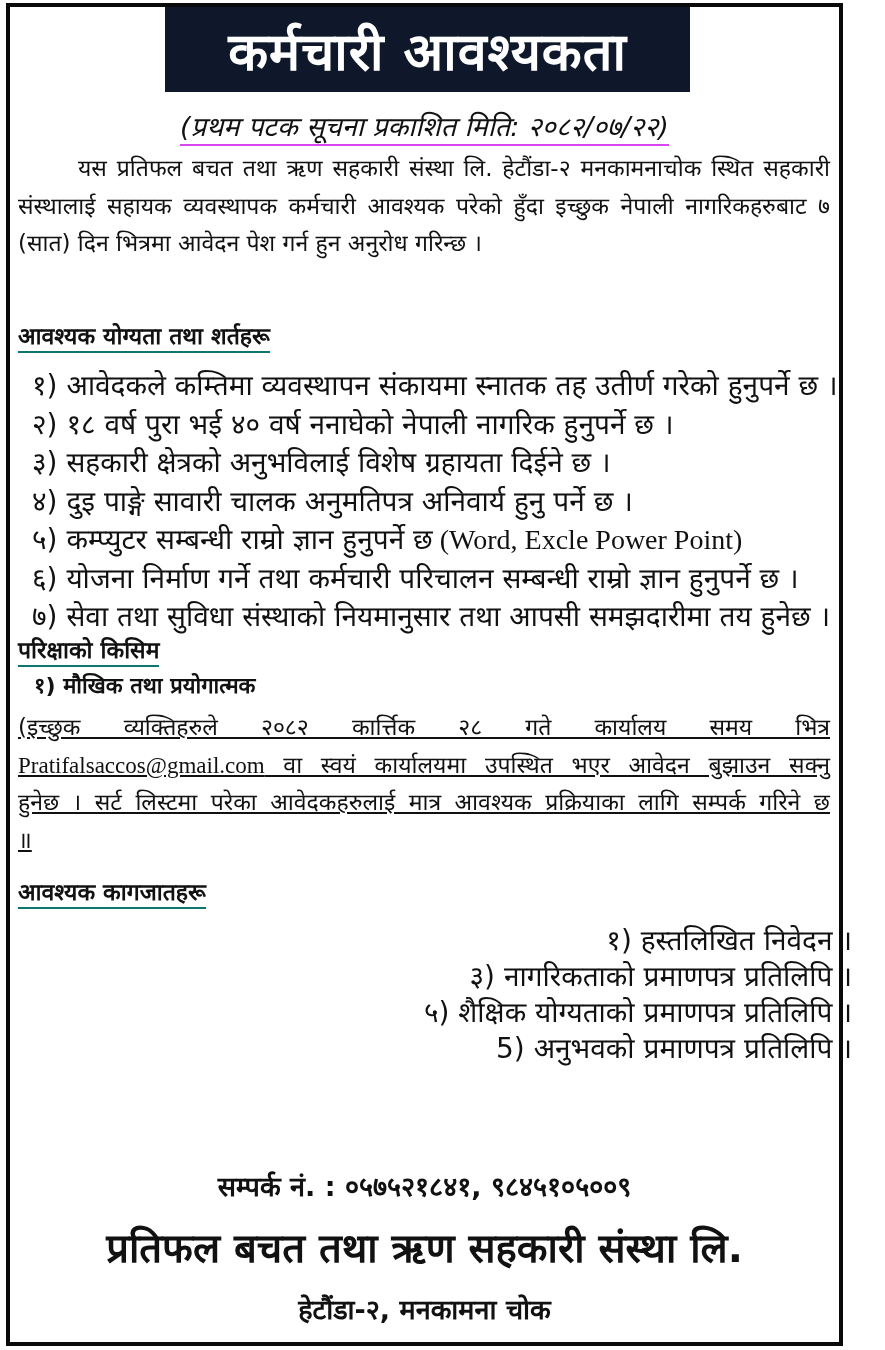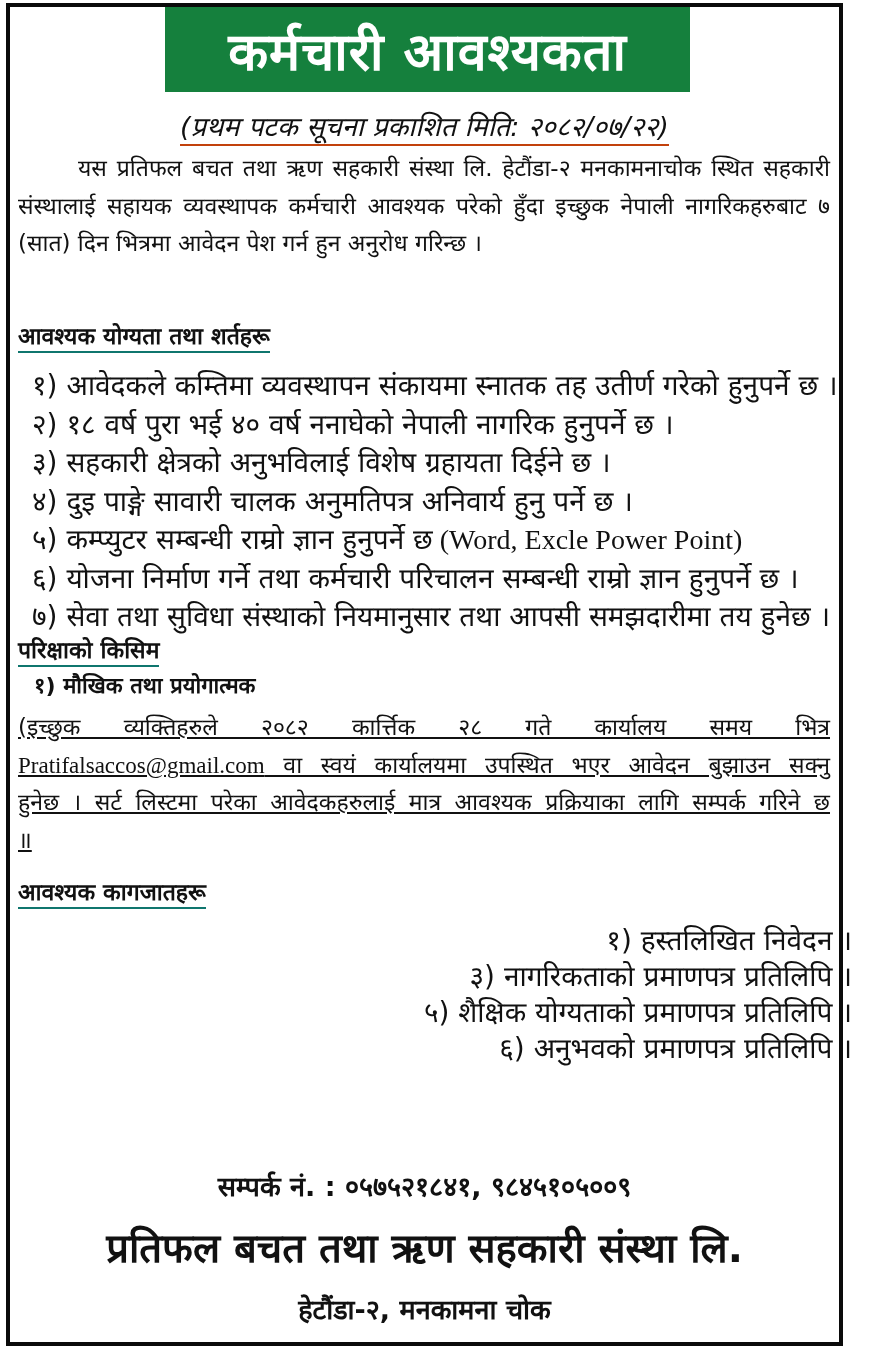--- a/index.html
+++ b/index.html
@@ -10,31 +10,31 @@
     }
     .frame {
       position: absolute; left: 6px; top: 3px;
       width: 829px; height: 1335px;
       border: 4px solid #0a0a0a;
       box-sizing: content-box;
     }
     .title-bar {
       position: absolute; left: 155px; top: 0px;
       width: 525px; height: 85px;
-      background: #15803d; color: #ffffff;
+      background: #0f172a; color: #ffffff;
       display: flex; align-items: center; justify-content: center;
       font-weight: bold; font-size: 52px; letter-spacing: 1px;
     }
     .subtitle {
       position: absolute; left: 0; right: 0; top: 100px;
       text-align: center;
       font-size: 27px; font-style: italic;
     }
     .subtitle span {
-      border-bottom: 2px solid #c2410c; padding-bottom: 2px;
+      border-bottom: 2px solid #d946ef; padding-bottom: 2px;
     }
     .para {
       position: absolute; left: 8px; width: 812px;
       font-size: 23px; line-height: 37.5px;
       text-align: justify; text-align-last: left;
     }
     .intro { top: 143px; text-indent: 60px; }
     .heading {
       position: absolute; left: 8px;
       font-size: 23px; font-weight: bold;
@@ -102,20 +102,20 @@
     <span>(इच्छुक व्यक्तिहरुले २०८२ कार्त्तिक २८ गते कार्यालय समय भित्र</span>
     <span class="latin">Pratifalsaccos@gmail.com</span><span> वा स्वयं कार्यालयमा उपस्थित भएर आवेदन बुझाउन सक्नु हुनेछ । सर्ट लिस्टमा परेका आवेदकहरुलाई मात्र आवश्यक प्रक्रियाका लागि सम्पर्क गरिने छ ॥</span>
   </p>
 
   <div class="heading" style="top:870px;">आवश्यक कागजातहरू</div>
 
   <ul class="list list2" style="top:902px;text-align:right;">
     <li>१) हस्तलिखित निवेदन ।</li>
     <li>३) नागरिकताको प्रमाणपत्र प्रतिलिपि ।</li>
     <li>५) शैक्षिक योग्यताको प्रमाणपत्र प्रतिलिपि ।</li>
-    <li>६) अनुभवको प्रमाणपत्र प्रतिलिपि ।</li>
+    <li>5) अनुभवको प्रमाणपत्र प्रतिलिपि ।</li>
   </ul>
 
   <div class="contact">सम्पर्क नं. : ०५७५२१८४१, ९८४५१०५००९</div>
   <div class="org">प्रतिफल बचत तथा ऋण सहकारी संस्था लि.</div>
   <div class="address">हेटौंडा-२, मनकामना चोक</div>
 
 </div>
 
 </body></html>

